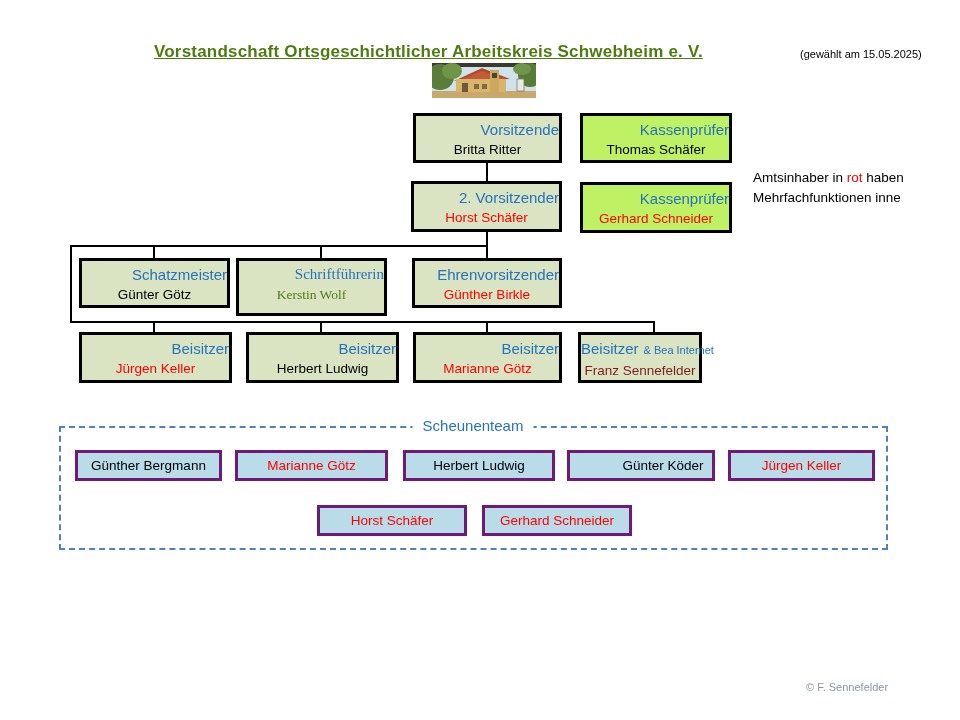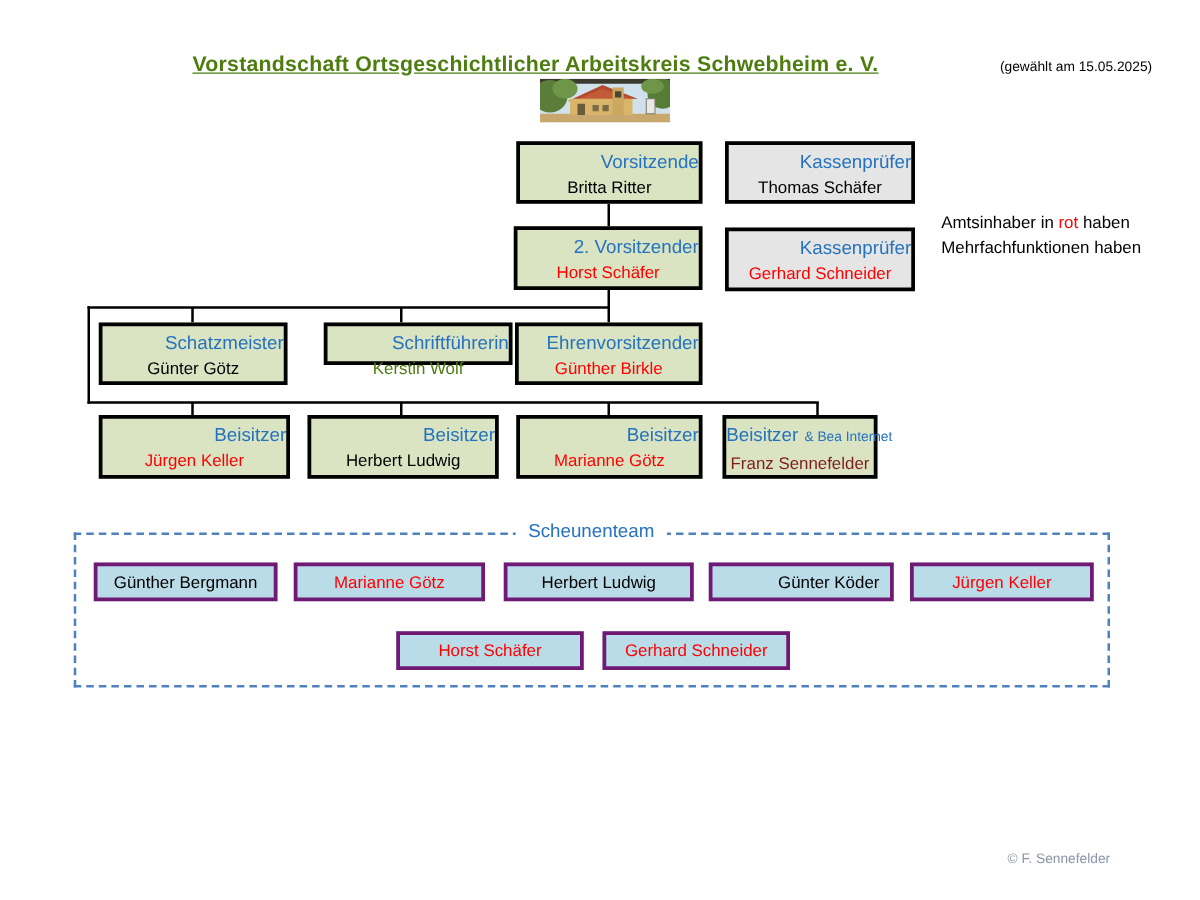--- a/index.html
+++ b/index.html
@@ -24,21 +24,21 @@
   
   .photo{left:432px;top:63px;width:104px;height:35px;}
   
   .obox{
     border:3px solid #000;
     box-sizing:border-box;
     text-align:center;
     padding-top:3px;
   }
   .obox.green{background:#dae4c3;}
-  .obox.gray{background:#e5e5e5;}
+  .obox.gray{background:#bef264;}
   .role{font-size:15px;color:#2573be;line-height:21px;white-space:nowrap;text-align:right;}
   .role-suffix{font-size:11px;margin-left:5px;}
   .pname{font-size:13.5px;color:#000;line-height:19px;white-space:nowrap;}
   
   .line{background:#000;}
   
   .legend{
     left:753px;top:168px;
     font-size:13.5px;color:#000;line-height:20px;white-space:nowrap;
   }
@@ -116,21 +116,21 @@
   <div class="pname" style="color: rgb(255, 0, 0);">Horst Schäfer</div>
 </div>
 <div class="abs obox gray" style="left:580px;top:182px;width:152px;height:51px;">
   <div class="role">Kassenprüfer</div>
   <div class="pname" style="color: rgb(255, 0, 0);">Gerhard Schneider</div>
 </div>
 <div class="abs obox green" style="left:79px;top:258px;width:151px;height:50px;">
   <div class="role">Schatzmeister</div>
   <div class="pname" style="color: rgb(0, 0, 0);">Günter Götz</div>
 </div>
-<div class="abs obox green" style="left:259px;top:258px;width:151px;height:34px;">
+<div class="abs obox green" style="left:236px;top:258px;width:151px;height:58px;font-family:Liberation Serif, serif;">
   <div class="role">Schriftführerin</div>
   <div class="pname" style="color: #4d7c0f;">Kerstin Wolf</div>
 </div>
 <div class="abs obox green" style="left:412px;top:258px;width:150px;height:50px;">
   <div class="role">Ehrenvorsitzender</div>
   <div class="pname" style="color: rgb(255, 0, 0);">Günther Birkle</div>
 </div>
 <div class="abs obox green" style="left:79px;top:332px;width:153px;height:51px;">
   <div class="role">Beisitzer</div>
   <div class="pname" style="color: rgb(255, 0, 0);">Jürgen Keller</div>
@@ -143,21 +143,21 @@
   <div class="role">Beisitzer</div>
   <div class="pname" style="color: rgb(255, 0, 0);">Marianne Götz</div>
 </div>
 <div class="abs obox green" style="left:578px;top:332px;width:124px;height:51px;">
   <div class="role"><span>Beisitzer</span><span class="role-suffix">&amp; Bea Internet</span></div>
   <div class="pname" style="color: #7f1d1d;">Franz Sennefelder</div>
 </div>
 
 <div class="abs legend">
   <div><span>Amtsinhaber in </span><span style="color: rgb(255, 0, 0);">rot</span><span> haben</span></div>
-  <div>Mehrfachfunktionen haben</div>
+  <div>Mehrfachfunktionen inne</div>
 </div>
 
 <div class="abs team-rect"></div>
 <div class="abs team-title">Scheunenteam</div>
 
 <div class="abs tbox" style="left: 75px; top: 450px; width: 147px; color: rgb(0, 0, 0);">Günther Bergmann</div>
 <div class="abs tbox" style="left: 235px; top: 450px; width: 153px; color: rgb(255, 0, 0);">Marianne Götz</div>
 <div class="abs tbox" style="left: 403px; top: 450px; width: 152px; color: rgb(0, 0, 0);">Herbert Ludwig</div>
 <div class="abs tbox" style="left: 567px; top: 450px; width: 148px; color: rgb(0, 0, 0); padding-left: 44px;">Günter Köder</div>
 <div class="abs tbox" style="left: 728px; top: 450px; width: 147px; color: rgb(255, 0, 0);">Jürgen Keller</div>

